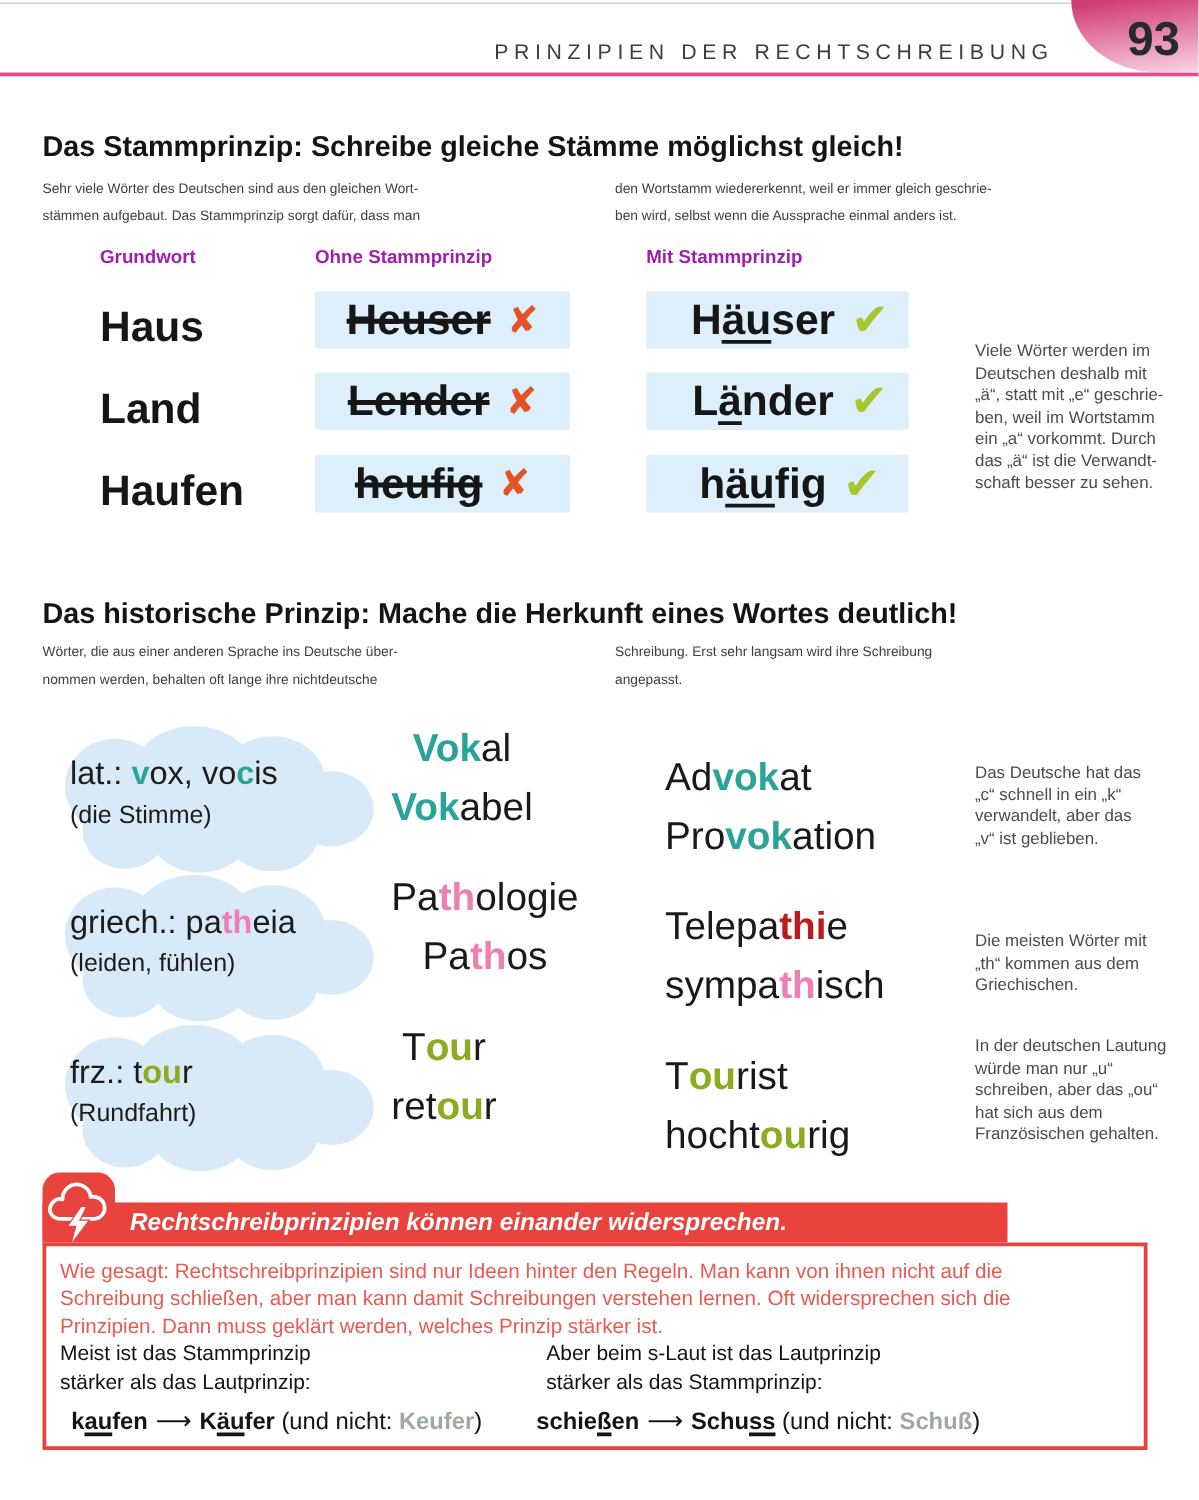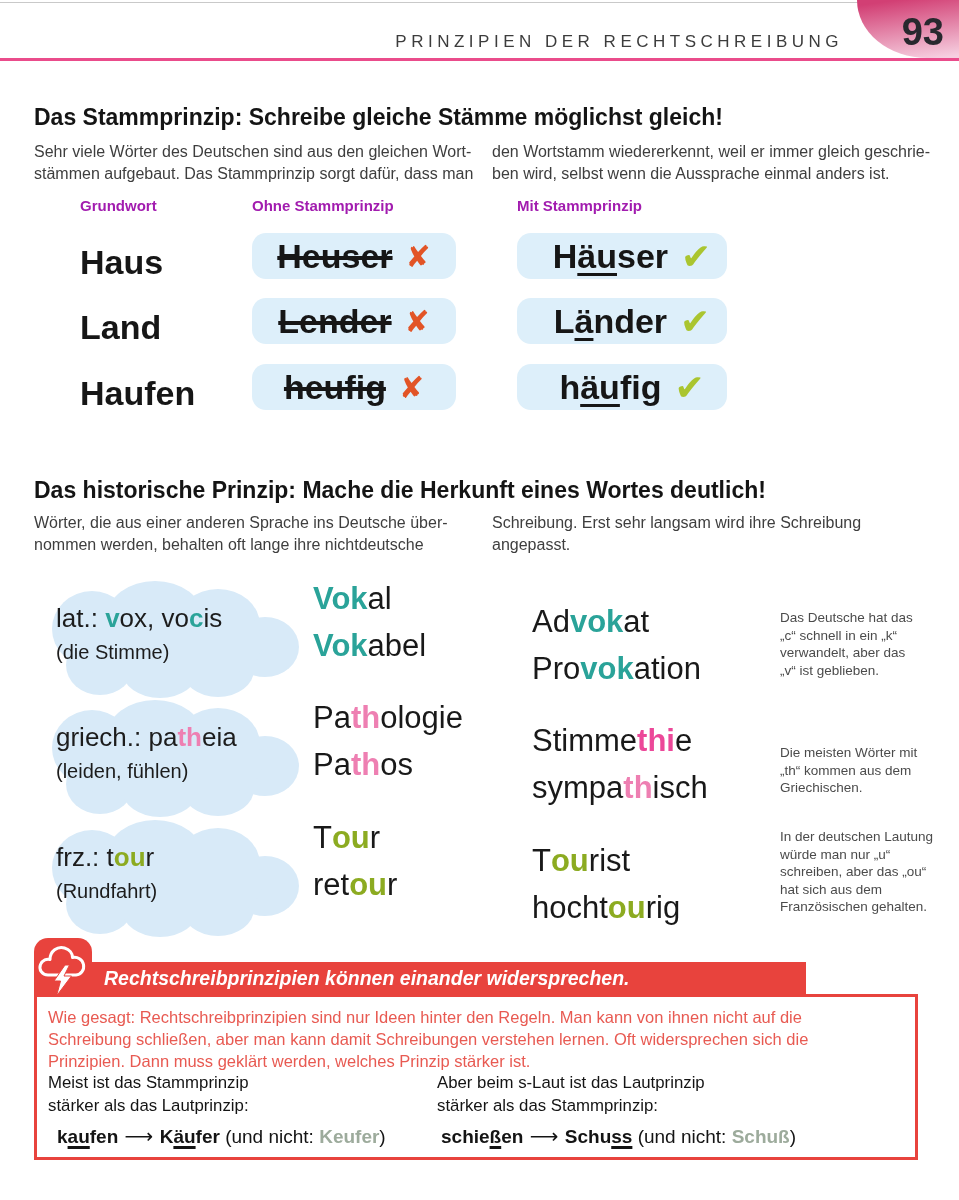--- a/index.html
+++ b/index.html
@@ -11,60 +11,60 @@
   html,body{margin:0;padding:0;background:#fff;}
   body{font-family:"Liberation Sans","DejaVu Sans",sans-serif;color:#161616;}
   .page{position:relative;width:959px;height:1200px;background:#fff;overflow:hidden;}
   .scan-line{position:absolute;top:2px;left:0;width:100%;height:1px;background:#c9c9c9;}
   .header-title{position:absolute;top:32px;right:116px;font-size:17px;letter-spacing:4.5px;color:#3c3c3c;}
   .header-rule{position:absolute;top:58px;left:0;width:100%;height:3px;background:var(--pink_rule);}
   .badge{position:absolute;top:0;right:0;width:102px;height:58px;background:linear-gradient(172deg,var(--badge_top) 8%,var(--badge_bottom) 96%);border-bottom-left-radius:70px 58px;}
   .badge-number{position:absolute;top:13px;right:15px;font-size:38px;font-weight:700;color:#28282e;line-height:1;}
 
   .section-title{position:absolute;left:34px;font-size:23px;font-weight:700;color:#141414;}
-  .intro{position:absolute;width:470px;font-size:16px;line-height:21.5px;color:#3e3e3e;white-space:pre-line;}
+  .intro{position:absolute;width:470px;font-size:11px;line-height:21.5px;color:#3e3e3e;white-space:pre-line;}
 
   .col-head{position:absolute;top:197px;font-size:15px;font-weight:700;color:#a21caf;}
   .stem-row{position:absolute;left:0;width:100%;height:56px;}
   .base-word{position:absolute;left:80px;top:10px;font-size:34px;font-weight:700;}
-  .word-box{position:absolute;top:0;height:46px;background:var(--blue_box);border-radius:14px;display:flex;align-items:center;justify-content:center;gap:13px;}
+  .word-box{position:absolute;top:0;height:46px;background:var(--blue_box);border-radius:2px;display:flex;align-items:center;justify-content:center;gap:13px;}
   .box-wrong{left:252px;width:204px;}
   .box-right{left:517px;width:210px;}
   .wrong-word{font-size:34px;font-weight:700;text-decoration:line-through;text-decoration-thickness:3.5px;}
   .right-word{font-size:34px;font-weight:700;margin-left:20px;}
   .x-mark{font-size:30px;font-weight:700;color:var(--orange_x);font-family:"DejaVu Sans",sans-serif;}
   .check-mark{font-size:36px;color:var(--check_green);font-family:"DejaVu Sans",sans-serif;}
 
   .note{position:absolute;left:780px;width:179px;font-size:13.5px;line-height:17.5px;color:var(--note_gray);white-space:pre-line;}
 
   .hist-row{position:absolute;left:0;width:100%;height:125px;}
   .cloud{position:absolute;left:40px;top:4px;width:266px;height:122px;}
   .cloud svg{position:absolute;left:0;top:0;}
   .cloud ellipse,.cloud rect{fill:var(--cloud);}
   .cloud-text{position:absolute;left:16px;top:26px;font-size:26px;color:#1c1c1c;}
   .cloud-sub{position:absolute;left:16px;top:64px;font-size:20px;color:#1c1c1c;}
   .hist-words{position:absolute;top:2px;font-size:31px;line-height:47px;color:#191919;}
-  .col-a{left:313px;}
+  .col-a{left:313px;text-align:center;}
   .col-b{left:532px;margin-top:23px;}
   .hist-note{left:780px;}
   .accent{font-weight:700;}
 
   .ul{text-decoration:underline;text-decoration-thickness:3px;text-underline-offset:5px;}
 
   .info-icon{position:absolute;left:34px;top:938px;width:58px;height:65px;background:var(--red);border-radius:14px;}
   .info-bar{position:absolute;left:34px;top:962px;width:772px;height:33px;background:var(--red);}
   .info-bar-title{position:absolute;left:70px;top:0;line-height:33px;font-size:19.5px;font-weight:700;color:#ffffff;font-style:italic;}
   .info-box{position:absolute;left:34px;top:994px;width:884px;height:166px;border:3px solid var(--red);background:#fff;box-sizing:border-box;}
   .info-body{position:absolute;left:11px;top:9px;width:855px;font-size:16.5px;line-height:22px;color:var(--red_text);white-space:pre-line;}
   .info-col{position:absolute;top:75px;width:360px;font-size:16.8px;line-height:22.5px;color:#141414;white-space:pre-line;}
   .info-col.left{left:11px;}
   .info-col.right{left:400px;}
   .info-ex{position:absolute;top:127px;font-size:19px;color:#141414;}
   .info-ex.left{left:20px;}
-  .info-ex.right{left:404px;}
+  .info-ex.right{left:392px;}
   .info-ex .ul{text-decoration-thickness:2.5px;text-underline-offset:3px;}
   .xb{font-weight:700;}
   .gray{color:var(--gray_green);}
   .arrow{font-family:"DejaVu Sans",sans-serif;font-size:20px;font-weight:400;}
 </style>
 </head>
 <body>
 
 <div class="page">
   <div class="scan-line"></div>
@@ -112,20 +112,27 @@
     <div class="word-box box-wrong">
       <span class="wrong-word">heufig</span>
       <span class="x-mark">✘</span>
     </div>
     <div class="word-box box-right">
       <span class="right-word"><span>h</span><span class="ul">äu</span><span>fig</span></span>
       <span class="check-mark">✔</span>
     </div>
   </div>
 
+  <div class="note" style="top:272px">Viele Wörter werden im
+Deutschen deshalb mit
+„ä“, statt mit „e“ geschrie-
+ben, weil im Wortstamm
+ein „a“ vorkommt. Durch
+das „ä“ ist die Verwandt-
+schaft besser zu sehen.</div>
 
   <div class="section-title" style="top:477px">Das historische Prinzip: Mache die Herkunft eines Wortes deutlich!</div>
   <div class="intro" style="left:34px;top:512px">Wörter, die aus einer anderen Sprache ins Deutsche über-
 nommen werden, behalten oft lange ihre nichtdeutsche</div>
   <div class="intro" style="left:492px;top:512px">Schreibung. Erst sehr langsam wird ihre Schreibung
 angepasst.</div>
 
   <div class="hist-row" style="top:573px">
     <div class="cloud">
       <svg width="266" height="122" viewBox="0 0 266 122">
@@ -168,21 +175,21 @@
           <rect x="28" y="34" width="194" height="62" rx="30"></rect>
       </svg>
       <div class="cloud-text"><span>griech.: pa</span><span class="accent" style="color: rgb(238, 127, 178);">th</span><span>eia</span></div>
       <div class="cloud-sub">(leiden, fühlen)</div>
     </div>
     <div class="hist-words col-a">
       <div><span>Pa</span><span class="accent" style="color: rgb(238, 127, 178);">th</span><span>ologie</span></div>
       <div><span>Pa</span><span class="accent" style="color: rgb(238, 127, 178);">th</span><span>os</span></div>
     </div>
     <div class="hist-words col-b">
-      <div><span>Stimme</span><span class="accent" style="color: #ec4899;">thi</span><span>e</span></div>
+      <div><span>Telepa</span><span class="accent" style="color: #b91c1c;">thi</span><span>e</span></div>
       <div><span>sympa</span><span class="accent" style="color: rgb(238, 127, 178);">th</span><span>isch</span></div>
     </div>
     <div class="note hist-note" style="top:52px">Die meisten Wörter mit
 „th“ kommen aus dem
 Griechischen.</div>
   </div>
 
   <div class="hist-row" style="top:812px">
     <div class="cloud">
       <svg width="266" height="122" viewBox="0 0 266 122">

